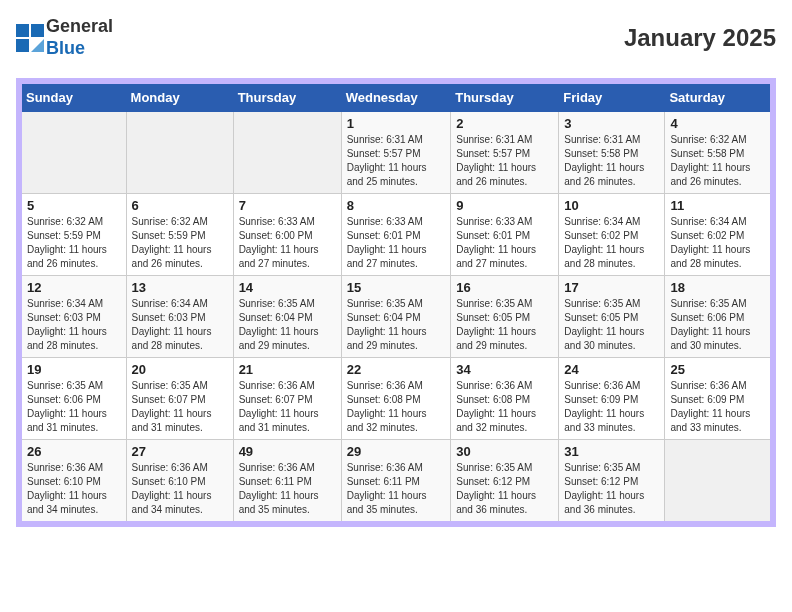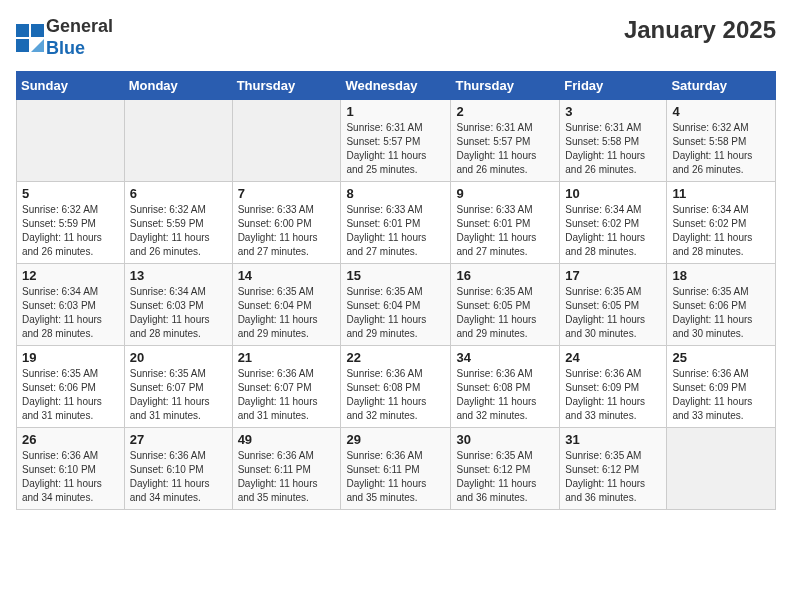--- a/index.html
+++ b/index.html
@@ -6,22 +6,22 @@
     body {
       font-family: Arial, sans-serif;
       background: #fff;
       width: 792px;
       min-height: 612px;
       padding: 16px;
     }
     .header {
       display: flex;
       justify-content: space-between;
-      align-items: flex-start;
-      margin-bottom: 12px;
+      align-items: center;
+      margin-bottom: 19px;
     }
     .logo {
       display: flex;
       align-items: center;
     }
     .logo-text {
       font-size: 18px;
       font-weight: bold;
       line-height: 1.2;
     }
@@ -41,21 +41,21 @@
       color: #333;
     }
     .title-block h2 {
       font-size: 16px;
       font-weight: normal;
       color: #555;
     }
     .calendar {
       width: 100%;
       border-collapse: collapse;
-      border: 1px solid #c4b5fd;
+      border: 6px solid #c4b5fd;
     }
     .calendar thead tr th {
       background: #2a5db0;
       color: #fff;
       font-size: 13px;
       padding: 6px 4px;
       text-align: left;
       border: 1px solid #2a5db0;
     }
     .calendar tbody tr td {

